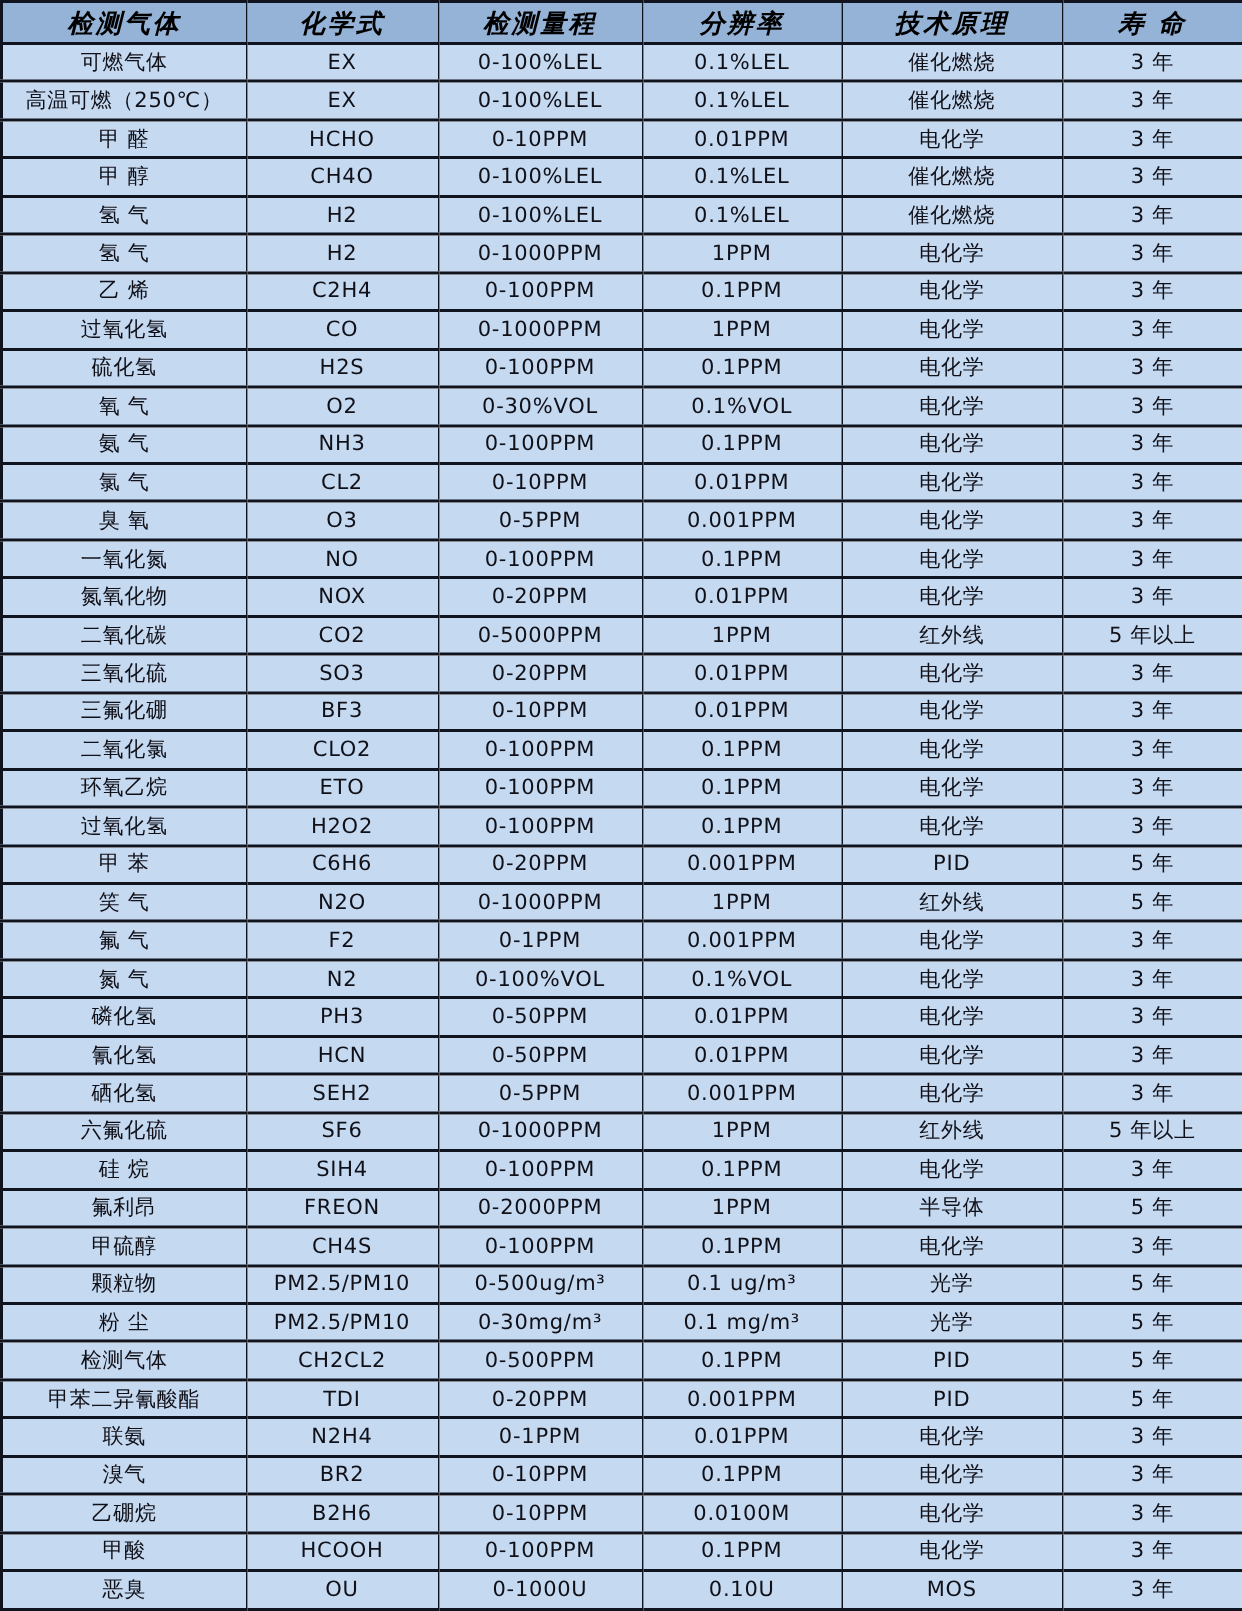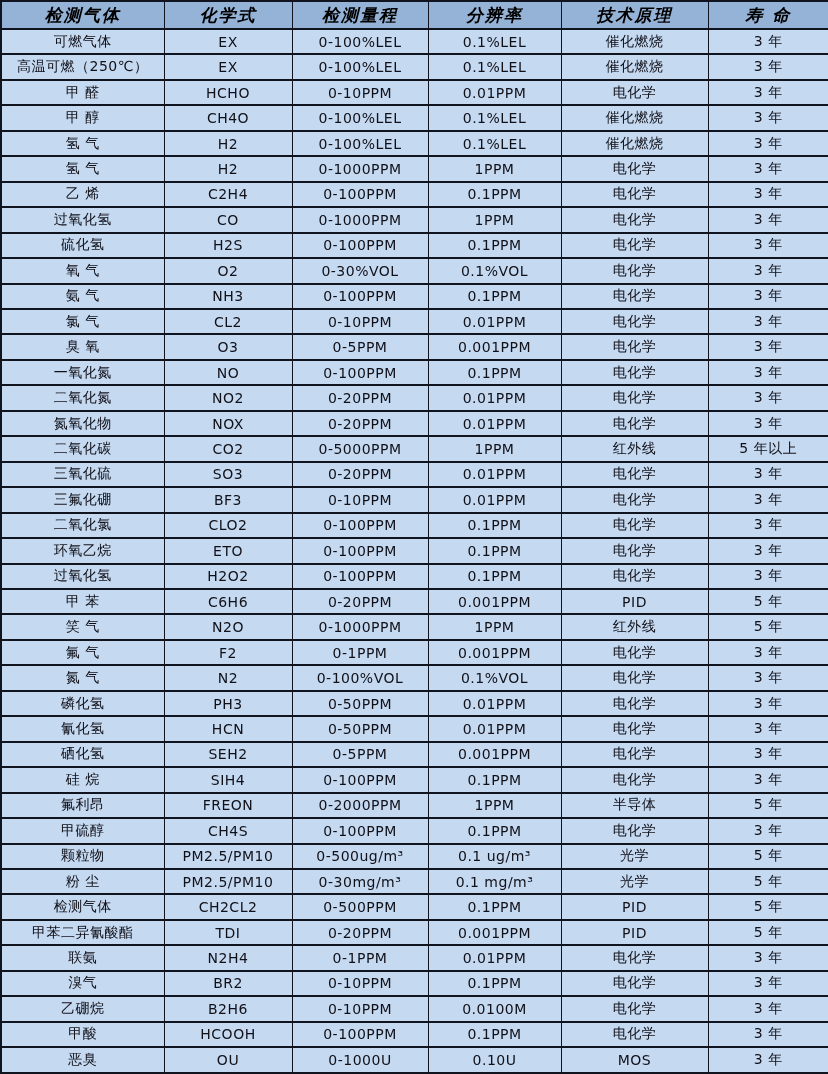--- a/index.html
+++ b/index.html
@@ -181,28 +181,20 @@
         </tr>
         <tr>
           <td>一氧化氮</td>
           <td>NO</td>
           <td>0-100PPM</td>
           <td>0.1PPM</td>
           <td>电化学</td>
           <td>3 年</td>
         </tr>
         <tr>
-          <td>二氧化氮</td>
-          <td>NO2</td>
-          <td>0-20PPM</td>
-          <td>0.01PPM</td>
-          <td>电化学</td>
-          <td>3 年</td>
-        </tr>
-        <tr>
           <td>氮氧化物</td>
           <td>NOX</td>
           <td>0-20PPM</td>
           <td>0.01PPM</td>
           <td>电化学</td>
           <td>3 年</td>
         </tr>
         <tr>
           <td>二氧化碳</td>
           <td>CO2</td>
@@ -301,20 +293,28 @@
         </tr>
         <tr>
           <td>硒化氢</td>
           <td>SEH2</td>
           <td>0-5PPM</td>
           <td>0.001PPM</td>
           <td>电化学</td>
           <td>3 年</td>
         </tr>
         <tr>
+          <td>六氟化硫</td>
+          <td>SF6</td>
+          <td>0-1000PPM</td>
+          <td>1PPM</td>
+          <td>红外线</td>
+          <td>5 年以上</td>
+        </tr>
+        <tr>
           <td>硅  烷</td>
           <td>SIH4</td>
           <td>0-100PPM</td>
           <td>0.1PPM</td>
           <td>电化学</td>
           <td>3 年</td>
         </tr>
         <tr>
           <td>氟利昂</td>
           <td>FREON</td>

